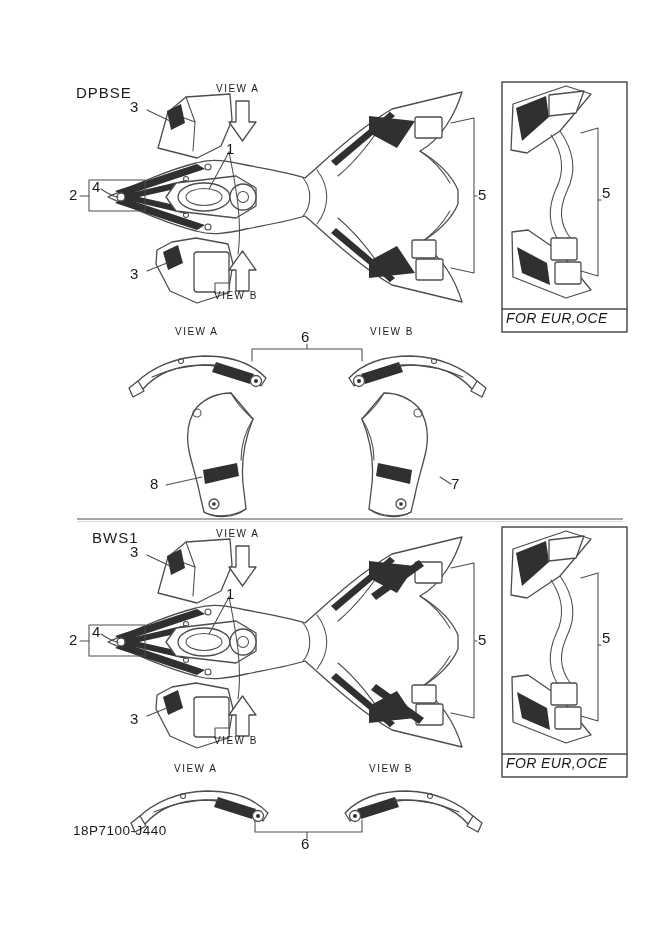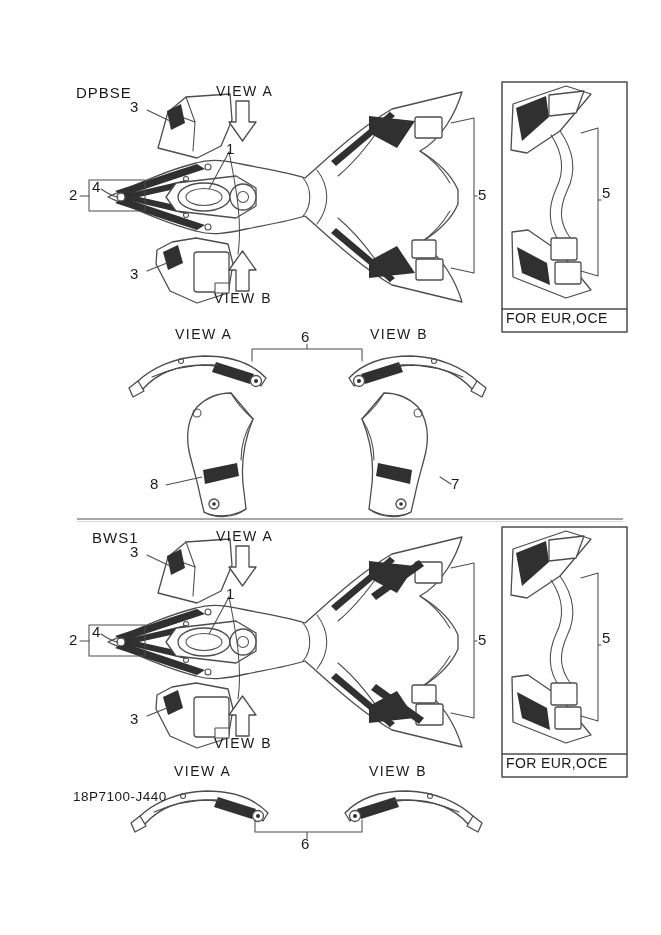--- a/index.html
+++ b/index.html
@@ -3,23 +3,23 @@
 <meta charset="utf-8">
 <style>
   html,body{margin:0;padding:0;background:#fff;}
   .page{
     position:relative;width:661px;height:916px;background:var(--bg,#fff);
     overflow:hidden;font-family:"Liberation Sans",sans-serif;color:var(--txt,#1a1a1a);
   }
   .art{position:absolute;left:0;top:0;}
   .lbl{position:absolute;white-space:nowrap;color:var(--txt,#1a1a1a);line-height:1.05;}
   .code{font-size:15px;letter-spacing:1px;}
-  .view{font-size:14px;letter-spacing:1.5px;}
+  .view{font-size:10px;letter-spacing:1.5px;}
   .num{font-size:15px;}
-  .note{font-size:14px;letter-spacing:0.4px;}
+  .note{font-size:14px;letter-spacing:0.4px;font-style:italic;}
   .pn{font-size:13.5px;letter-spacing:0.5px;}
   .ln{stroke:var(--line,#4d4d4d);stroke-width:1.3;fill:none;stroke-linejoin:round;stroke-linecap:round;}
   .lt{stroke:var(--line,#4d4d4d);stroke-width:1.05;fill:none;stroke-linejoin:round;stroke-linecap:round;}
   .fw{fill:#ffffff;}
   .fd{fill:var(--decal,#303030);stroke:none;}
 </style>
 </head>
 <body>
 
 <div class="page">
@@ -189,14 +189,14 @@
   <div class="lbl num" style="left:92px;top:624px">4</div>
   <div class="lbl num" style="left:130px;top:711px">3</div>
   <div class="lbl view" style="left:214px;top:736px">VIEW B</div>
   <div class="lbl num" style="left:478px;top:632px">5</div>
   <div class="lbl num" style="left:602px;top:630px">5</div>
   <div class="lbl note" style="left:506px;top:756px">FOR EUR,OCE</div>
   <div class="lbl view" style="left:174px;top:764px">VIEW A</div>
   <div class="lbl view" style="left:369px;top:764px">VIEW B</div>
   <div class="lbl num" style="left:301px;top:836px">6</div>
 
-  <div class="lbl pn" style="left:73px;top:790px">18P7100-J440</div>
+  <div class="lbl pn" style="left:73px;top:824px">18P7100-J440</div>
 </div>
 
 </body></html>

